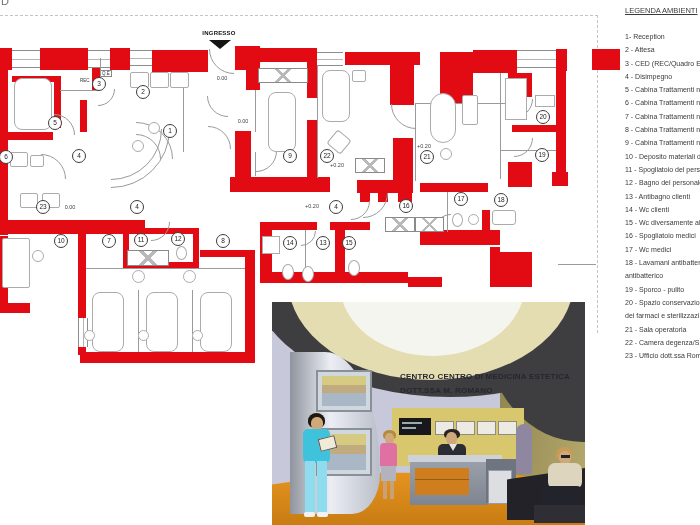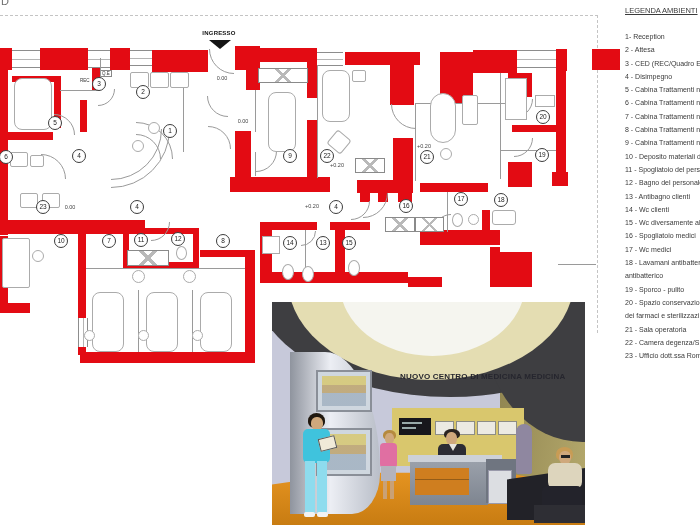--- a/index.html
+++ b/index.html
@@ -301,21 +301,22 @@
 
 <div id="render3d">
   <div class="r-wall-right"></div>
   <div class="r-panel-gray"></div>
   <div class="r-panel-dark"></div>
   <div class="r-ceil-dark"></div>
   <div class="r-ceil-corner"></div>
   <div class="r-ceil-cream"></div>
   <div class="r-ceil-white"></div>
   <div class="r-floor"></div>
-  <div class="r-sign" style="top:70px;">NUOVO CENTRO DI MEDICINA MEDICINA</div>
+  <div class="r-sign" style="top:70px;">CENTRO CENTRO DI MEDICINA ESTETICA</div>
+  <div class="r-sign" style="top:84px;">DOTT.SSA M. ROMANO</div>
   <div class="r-yellowwall"></div>
   <div class="r-board">
     <i style="top:4px;"></i>
       <i style="top:9px;width:14px;"></i>
   </div>
   <div class="r-frame" style="left:163px;"></div>
   <div class="r-frame" style="left:184px;"></div>
   <div class="r-frame" style="left:205px;"></div>
   <div class="r-frame" style="left:226px;"></div>
 

